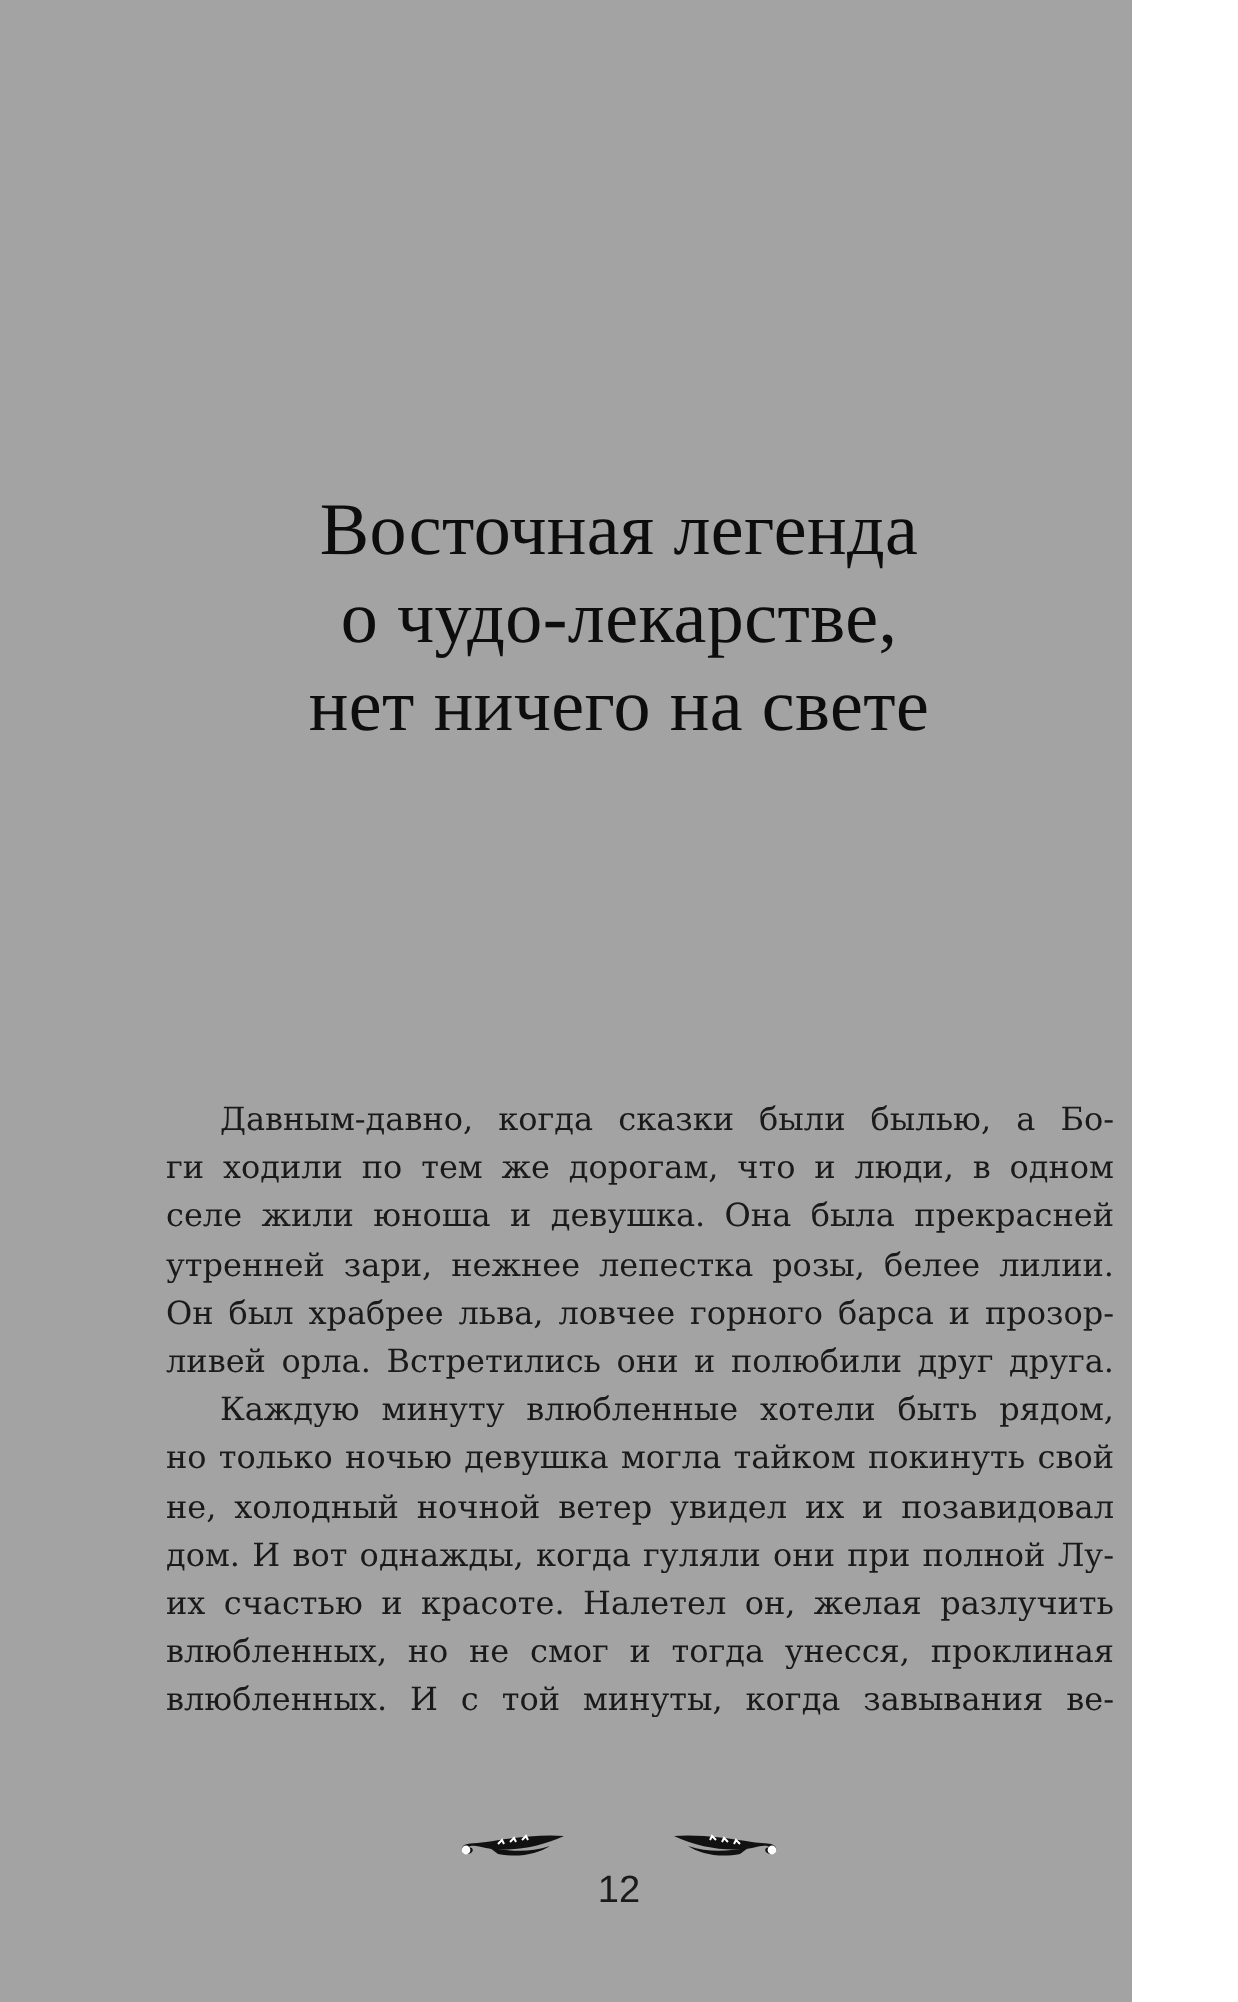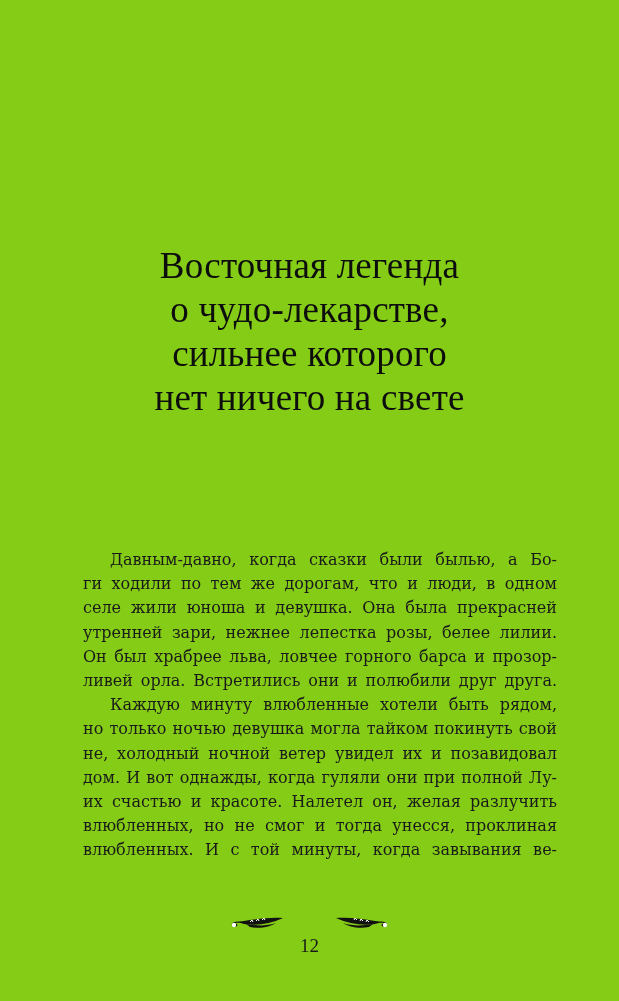--- a/index.html
+++ b/index.html
@@ -10,23 +10,23 @@
     body {
       width: 619px;
       height: 1001px;
       position: relative;
       overflow: hidden;
       color: #111111;
     }
     .page {
       position: absolute;
       left: 0; top: 0;
-      width: 619px;
+      width: 566px;
       height: 1001px;
-      background: #84cc16;
+      background: #a3a3a3;
     }
     .chapter-title {
       position: absolute;
       left: 0;
       top: 244px;
       width: 619px;
       text-align: center;
       font-family: "Liberation Serif", "DejaVu Serif", serif;
       font-weight: normal;
       font-size: 37px;
@@ -67,37 +67,36 @@
       left: 0;
       top: 908px;
       width: 619px;
       height: 30px;
       display: flex;
       justify-content: center;
       align-items: center;
       gap: 10px;
     }
     .folio .num {
-      font-family: Liberation Serif, serif;
+      font-family: Liberation Sans, sans-serif;
       font-size: 19px;
       color: #1a1a1a;
       padding: 0 6px;
       margin-top: 45px;
     }
     .ornament svg { display: block; }
   </style>
 </head>
 <body>
 
 <div class="page">
 
   <h1 class="chapter-title">
     <span class="tline">Восточная легенда</span>
     <span class="tline">о чудо-лекарстве,</span>
-    <span class="tline">сильнее которого</span>
     <span class="tline">нет ничего на свете</span>
   </h1>
 
   <div class="body-text">
     <span class="line indent">Давным-давно, когда сказки были былью, а Бо-</span>
     <span class="line">ги ходили по тем же дорогам, что и  люди, в одном</span>
     <span class="line">селе жили юноша и девушка. Она была прекрасней</span>
     <span class="line">утренней зари, нежнее лепестка розы, белее лилии.</span>
     <span class="line">Он был храбрее льва, ловчее горного барса и прозор-</span>
     <span class="line">ливей орла. Встретились они и полюбили друг друга.</span>

